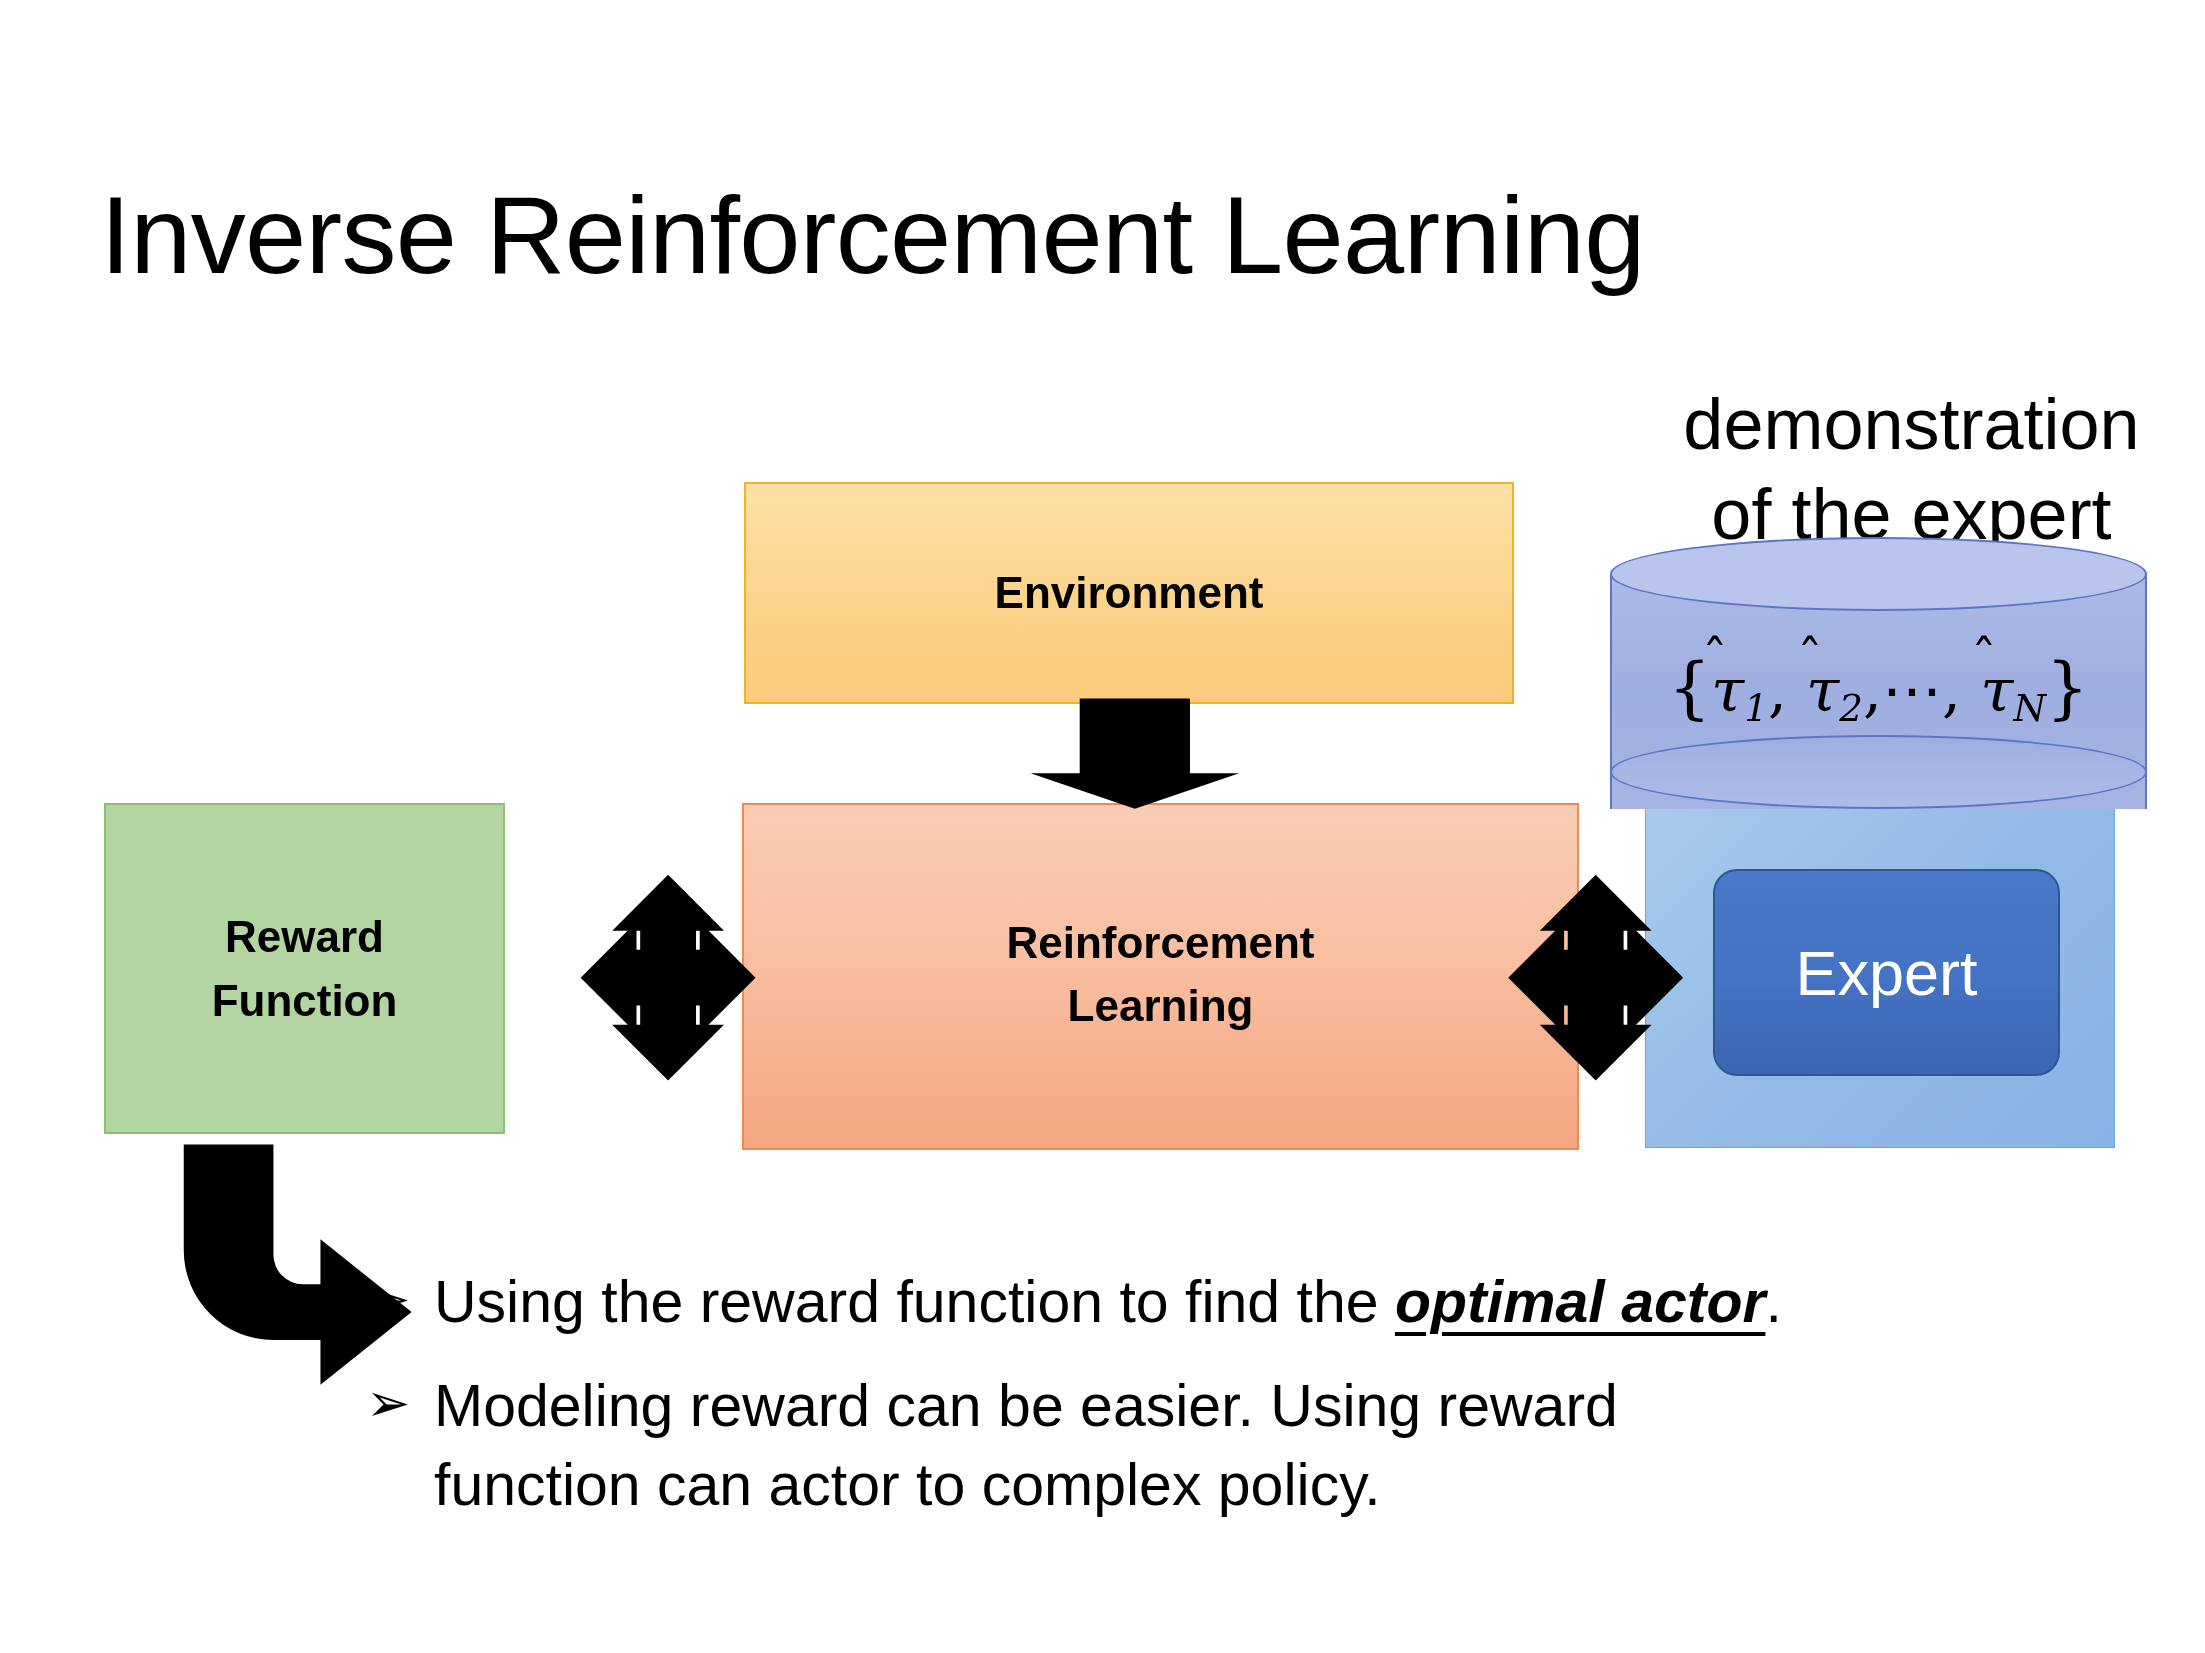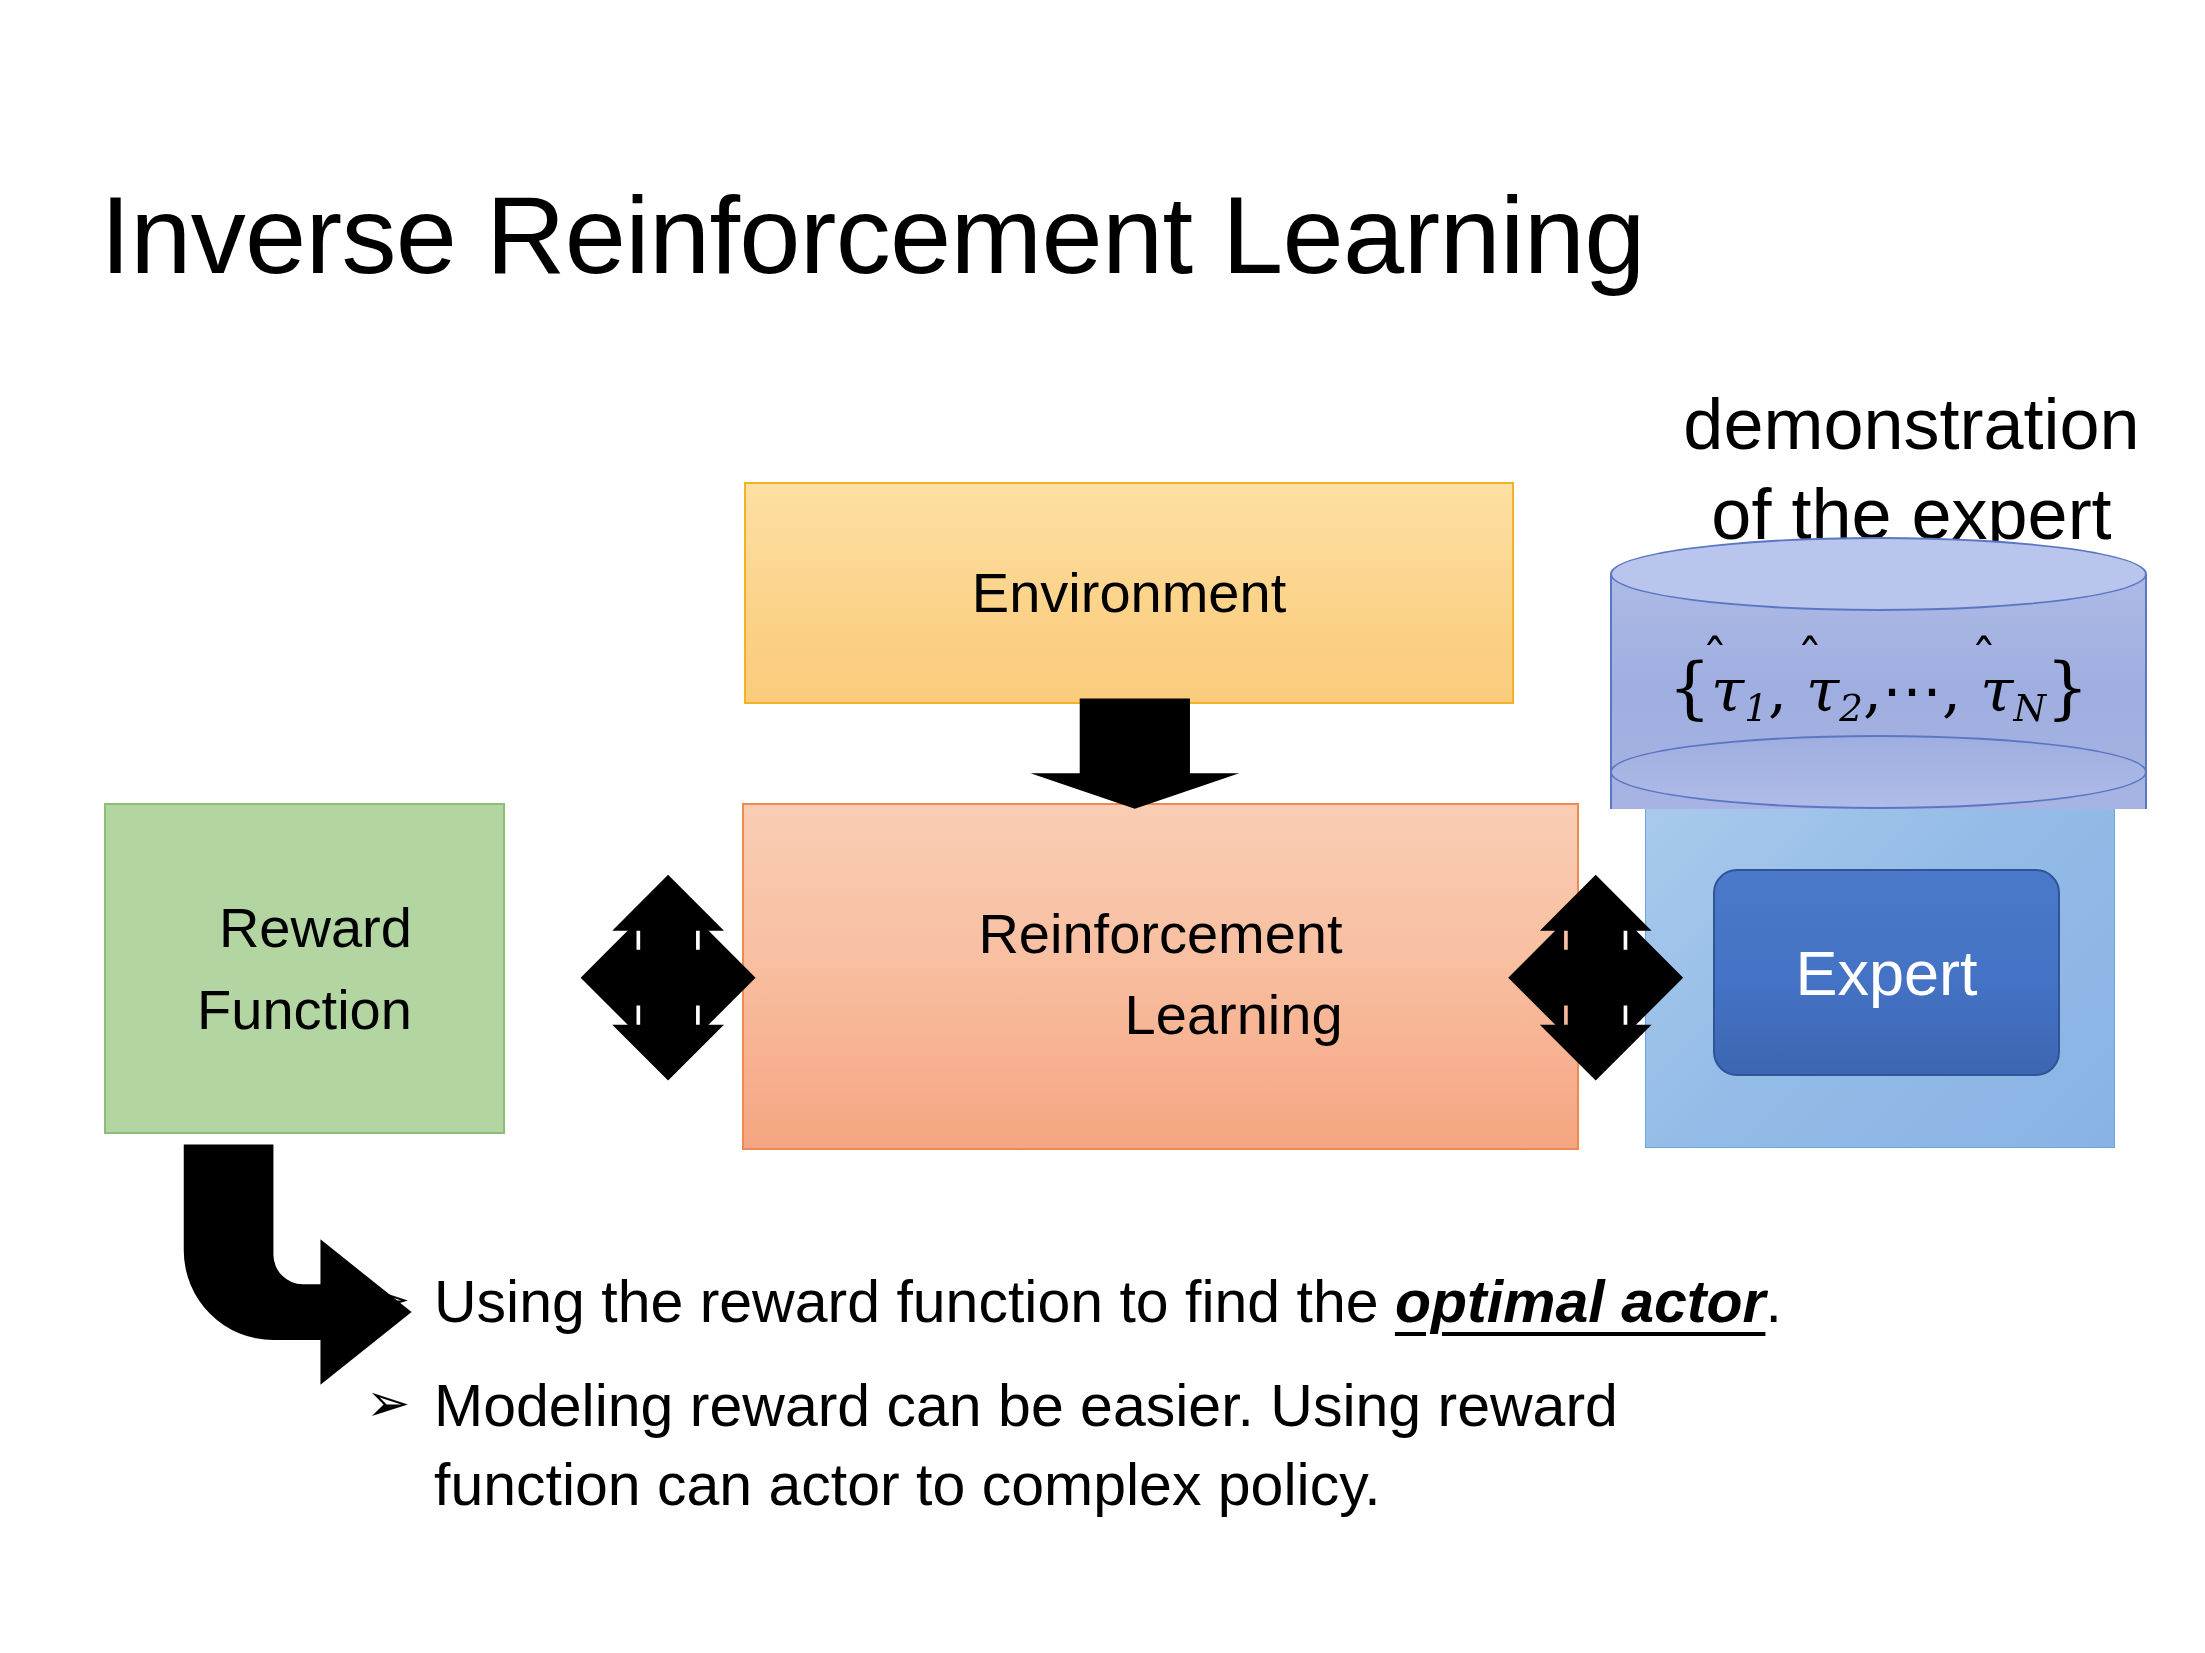--- a/index.html
+++ b/index.html
@@ -31,23 +31,24 @@
     margin-top: 12px;
   }
 
   
   .flow-box {
     position: absolute;
     box-sizing: border-box;
     display: flex;
     align-items: center;
     justify-content: center;
-    text-align: right;
-    font-size: 56px;
+    text-align: center;
+    font-size: 44px;
     line-height: 1.45;
+    font-weight: bold;
   }
 
   #env-box {
     left: 744px;
     top: 482px;
     width: 770px;
     height: 222px;
     background: linear-gradient(180deg, #FDE0A4 0%, #FBD288 60%, #FACB7C 100%);
     border: 2.2px solid #F0B323;
   }

